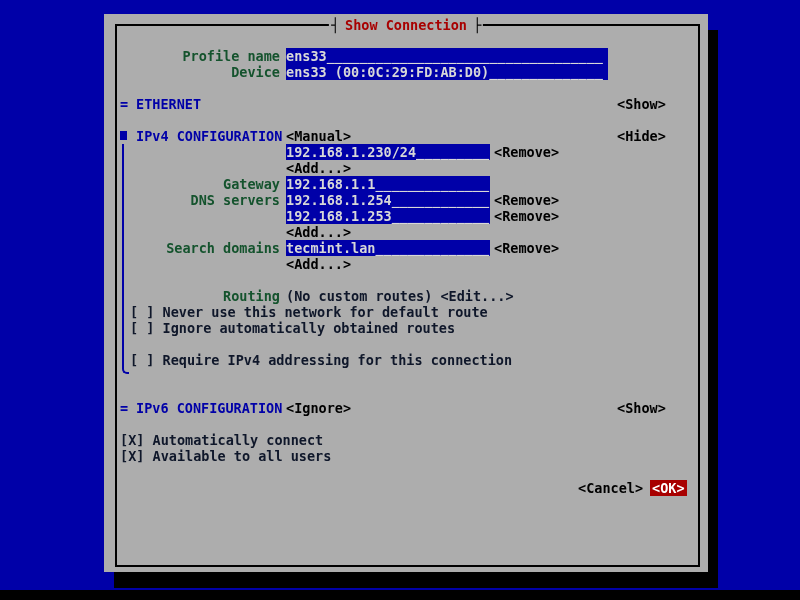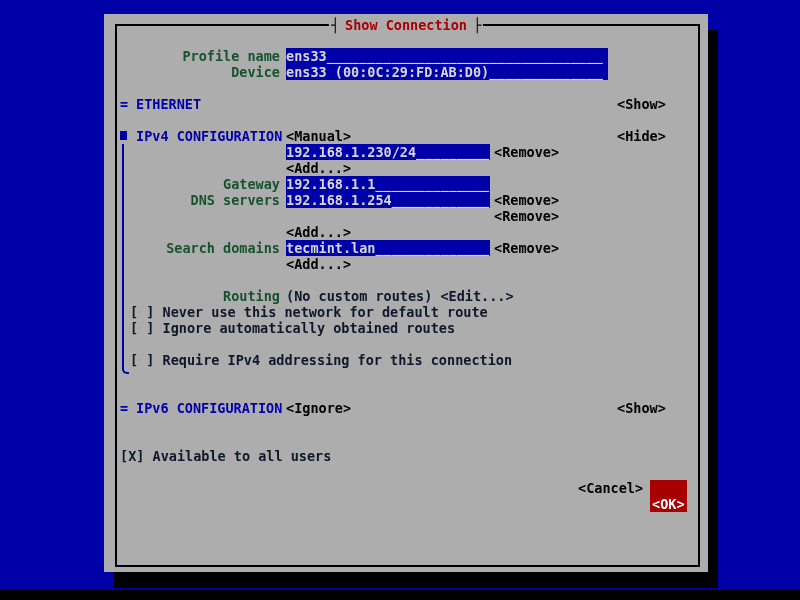--- a/index.html
+++ b/index.html
@@ -20,21 +20,21 @@
   .entry { background:#0000a8; color:#d8d8d8; overflow:hidden; }
   .entry.wide { left:182px; width:322px; }
   .entry.narrow { left:182px; width:204px; }
   .act { color:#000; cursor:default; }
   .marker { color:#0000a8; left:16px; }
   .bullet { position:absolute; left:16px; width:7px; height:9px; background:#0000a8; z-index:2; }
   .vline { position:absolute; left:18px; top:130px; width:7px; height:230px;
            border-left:2px solid #0000a8; border-bottom:2px solid #0000a8;
            border-bottom-left-radius:5px; z-index:1; }
   .section-label { color:#0000a8; left:32px; }
-  .btn-ok { background:#a80000; color:#ffffff; padding:16px 2px; }
+  .btn-ok { background:#a80000; color:#ffffff; padding:0 2px; }
 </style>
 </head>
 <body>
 
 <div class="screen"></div>
 <div class="shadow"></div>
 
 <div class="window">
   <div class="frame"></div>
 
@@ -59,37 +59,39 @@
   <div class="el entry narrow" style="top:130px">192.168.1.230/24_________</div>
   <div class="el act" style="top:130px; left:390px">&lt;Remove&gt;</div>
   <div class="el act" style="top:146px; left:182px">&lt;Add...&gt;</div>
 
   <div class="el lbl" style="top:162px">Gateway</div>
   <div class="el entry narrow" style="top:162px">192.168.1.1______________</div>
 
   <div class="el lbl" style="top:178px">DNS servers</div>
   <div class="el entry narrow" style="top:178px">192.168.1.254____________</div>
   <div class="el act" style="top:178px; left:390px">&lt;Remove&gt;</div>
+  <div class="el entry narrow" style="top:194px">192.168.1.253____________</div>
   <div class="el act" style="top:194px; left:390px">&lt;Remove&gt;</div>
   <div class="el act" style="top:210px; left:182px">&lt;Add...&gt;</div>
 
   <div class="el lbl" style="top:226px">Search domains</div>
   <div class="el entry narrow" style="top:226px">tecmint.lan______________</div>
   <div class="el act" style="top:226px; left:390px">&lt;Remove&gt;</div>
   <div class="el act" style="top:242px; left:182px">&lt;Add...&gt;</div>
 
   <div class="el lbl" style="top:274px">Routing</div>
   <div class="el" style="top:274px; left:182px"><span>(No custom routes)</span><span> </span><span>&lt;Edit...&gt;</span></div>
 
   <div class="el" style="top:306px; left:26px"><span>[ ]</span><span> </span><span>Ignore automatically obtained routes</span></div>
   <div class="el" style="top:290px; left:26px"><span>[ ]</span><span> </span><span>Never use this network for default route</span></div>
   <div class="el" style="top:338px; left:26px"><span>[ ]</span><span> </span><span>Require IPv4 addressing for this connection</span></div>
 
   <div class="el marker" style="top:386px">=</div>
   <div class="el section-label" style="top:386px">IPv6 CONFIGURATION</div>
   <div class="el act" style="top:386px; left:182px">&lt;Ignore&gt;</div>
   <div class="el act" style="top:386px; left:513px">&lt;Show&gt;</div>
 
+  <div class="el" style="top:418px; left:16px"><span>[X]</span><span> </span><span>Automatically connect</span></div>
   <div class="el" style="top:434px; left:16px"><span>[X]</span><span> </span><span>Available to all users</span></div>
 
   <div class="el act" style="top:466px; left:474px">&lt;Cancel&gt;</div>
   <div class="el btn-ok" style="top:466px; left:546px">&lt;OK&gt;</div>
 </div>
 
 </body></html>

